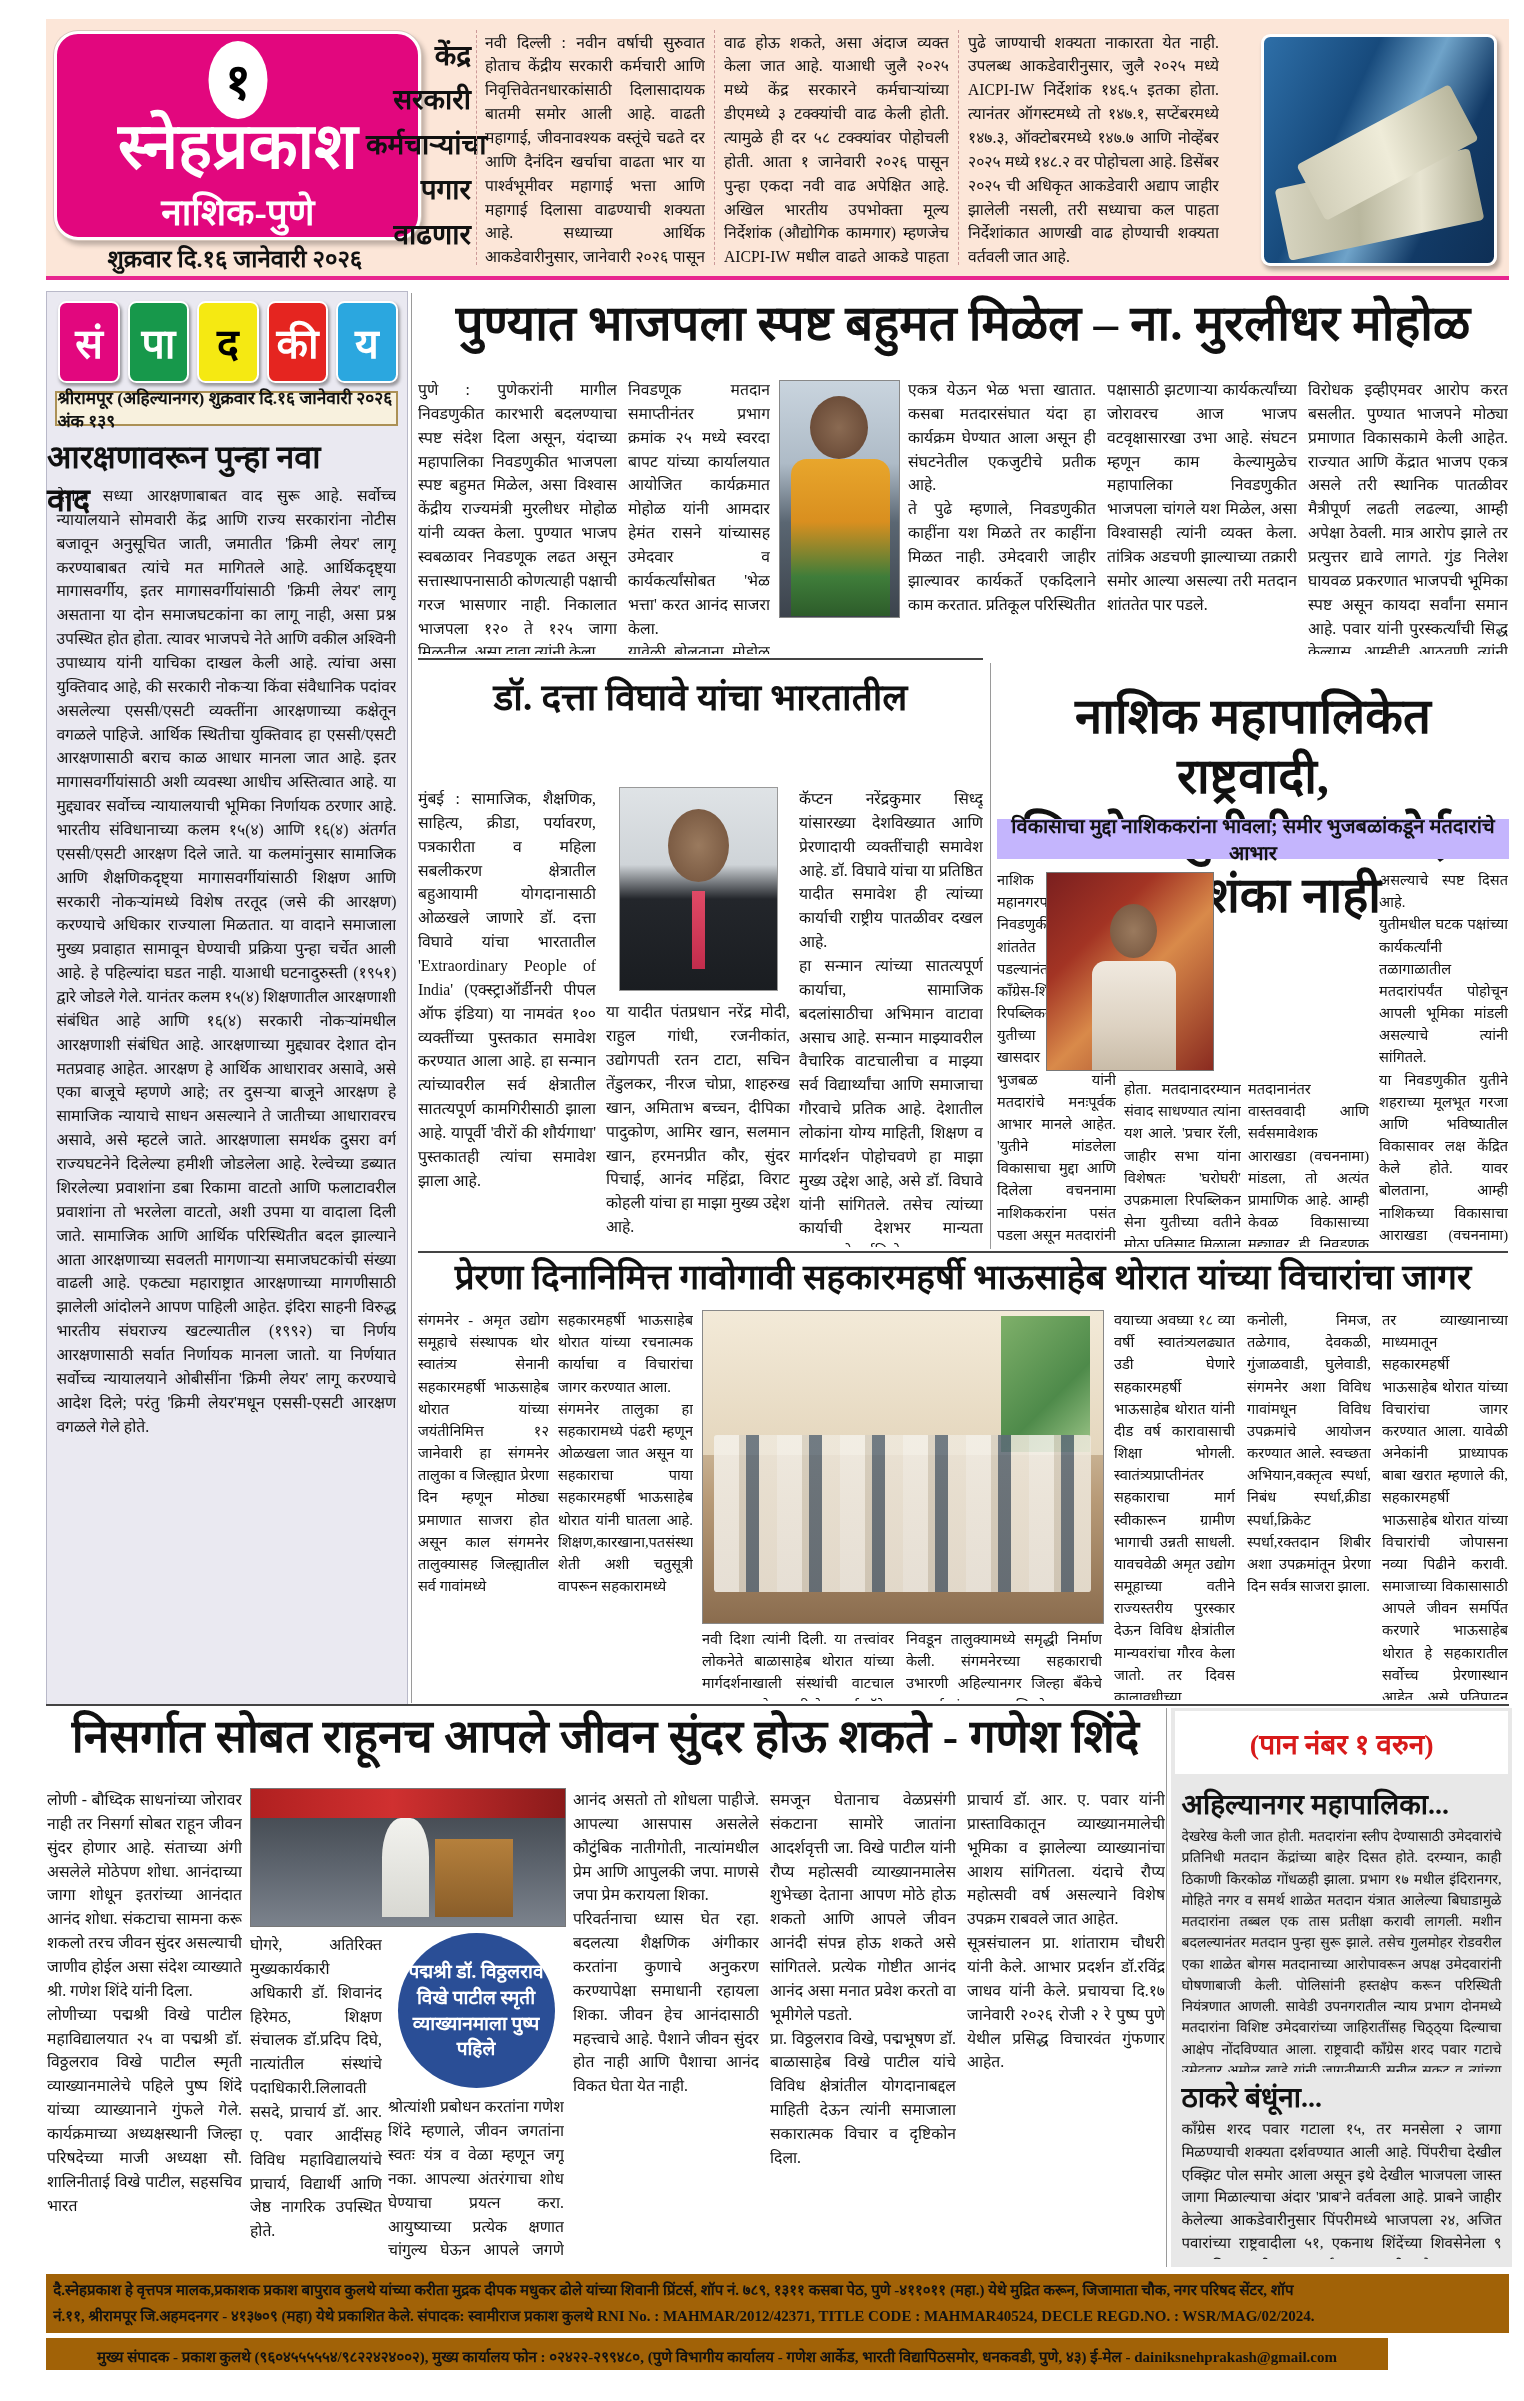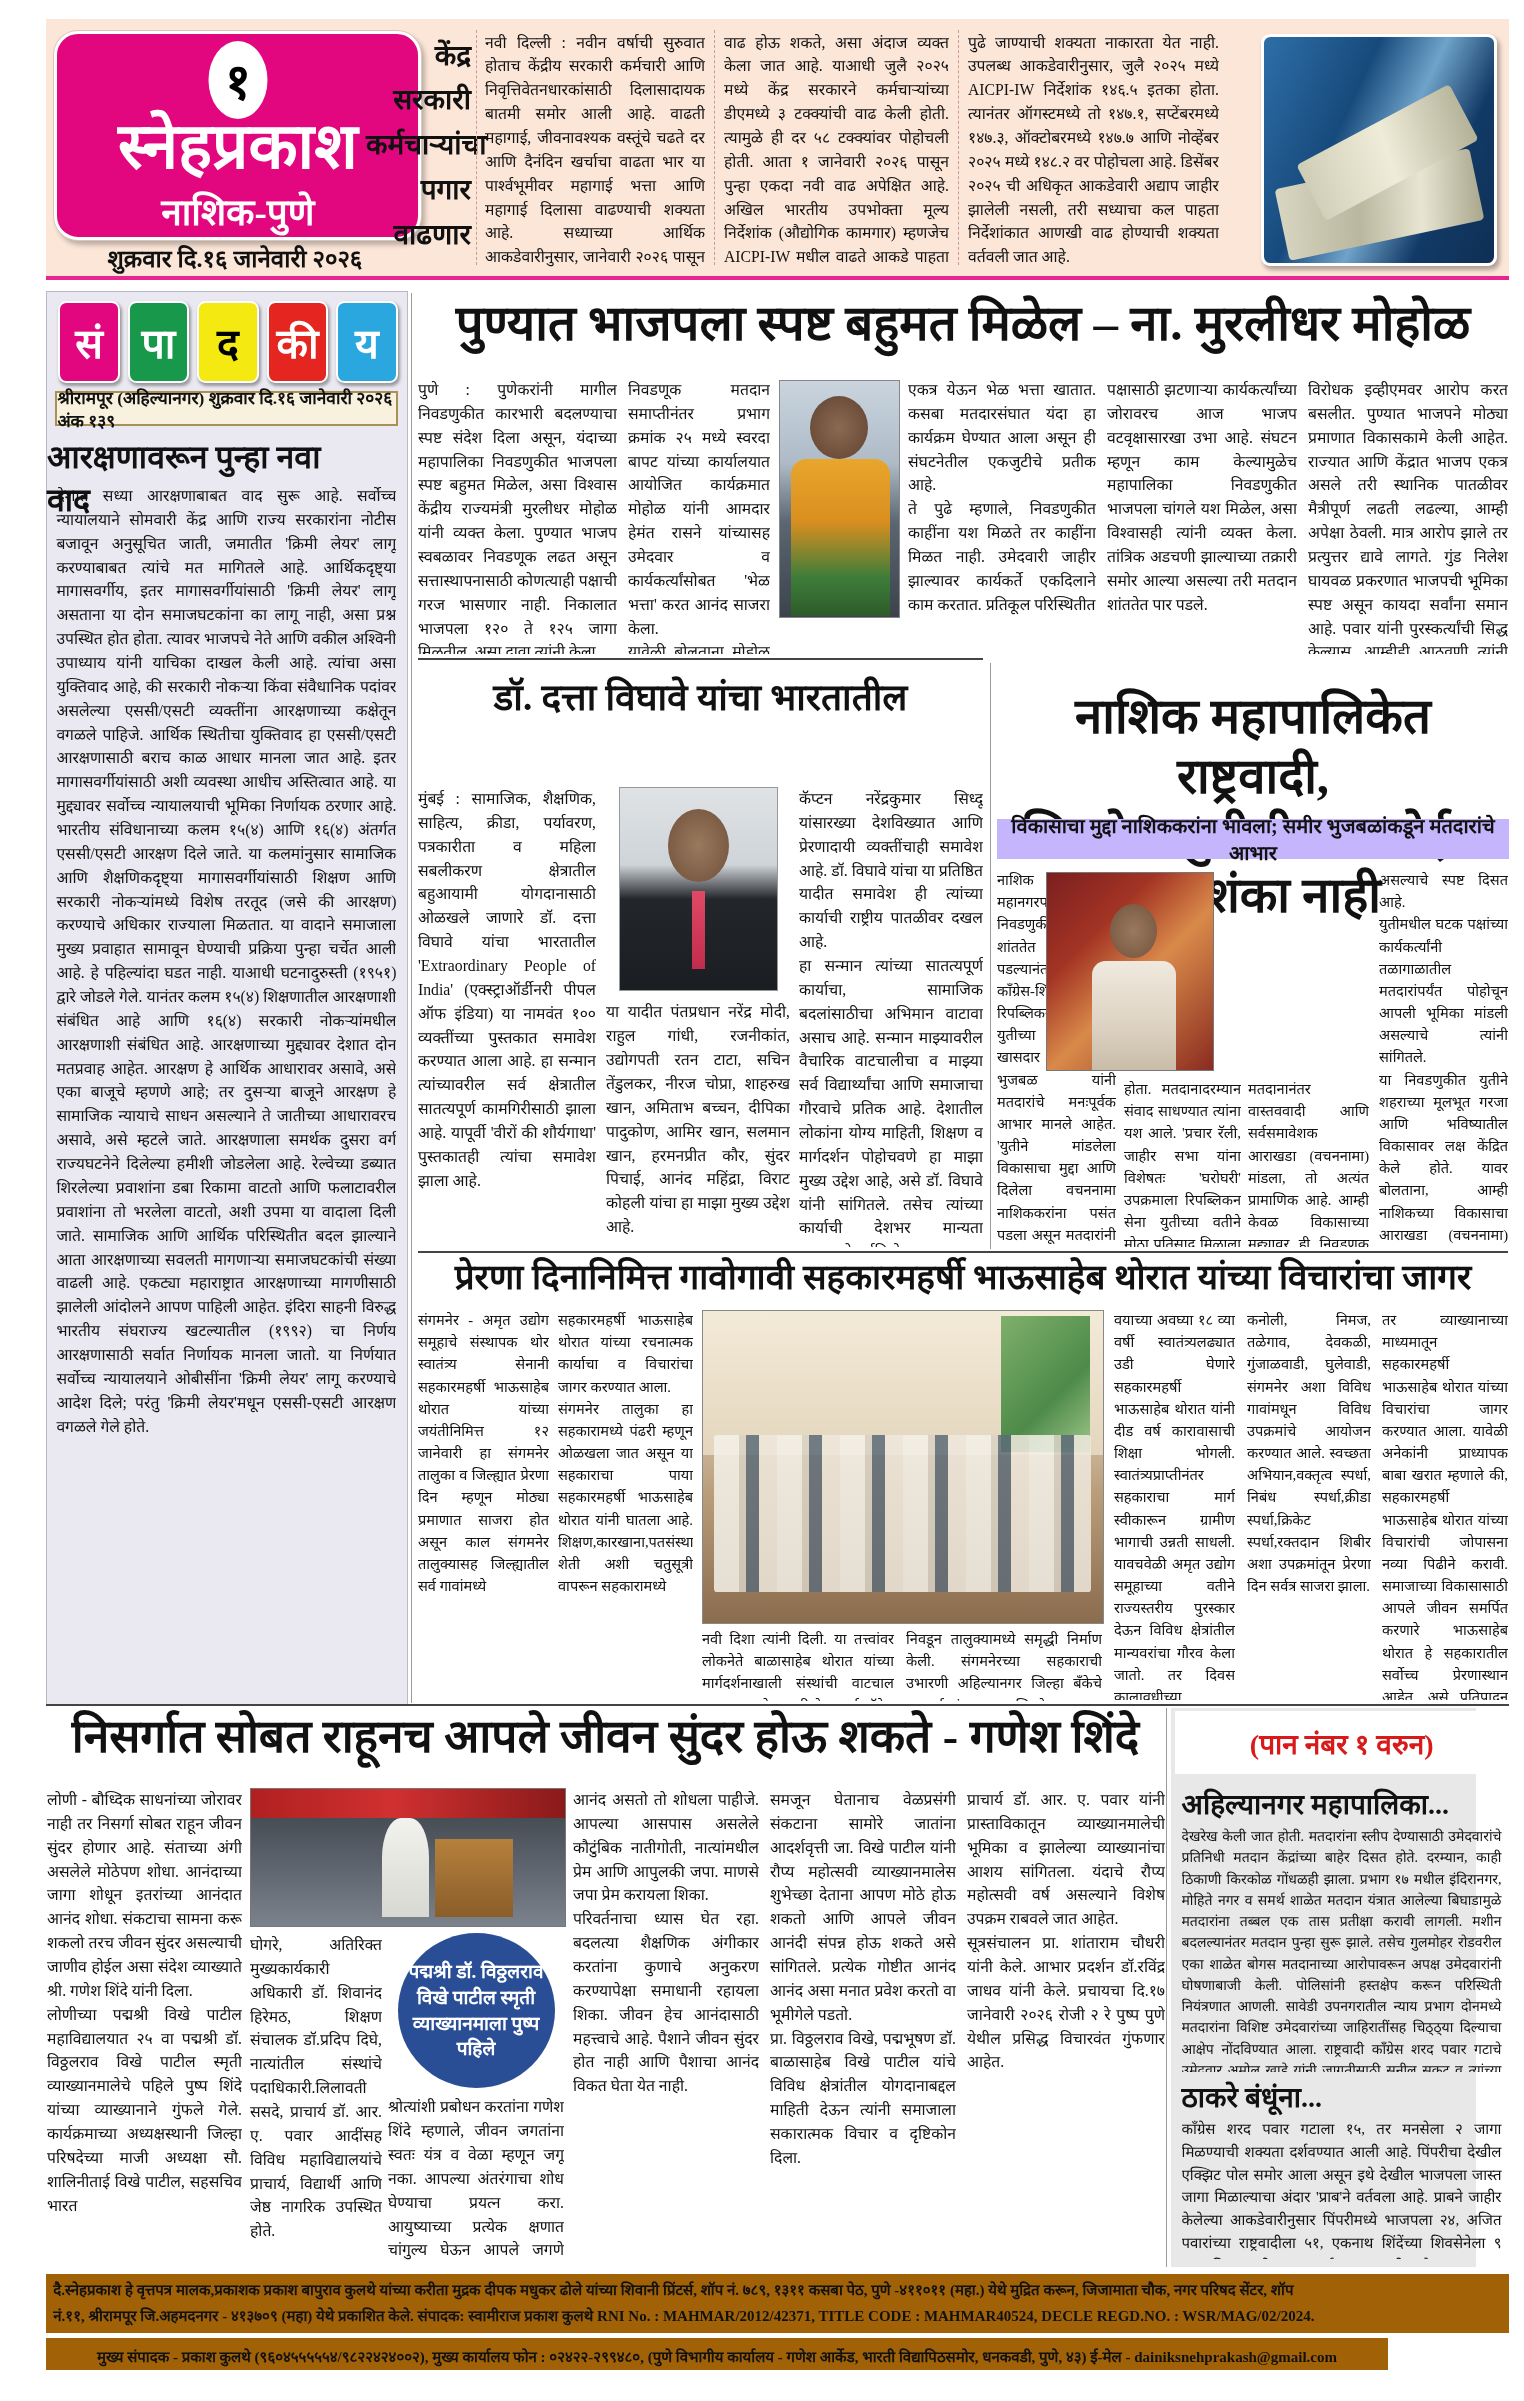--- a/index.html
+++ b/index.html
@@ -21,21 +21,21 @@
   #topdate{left:8.4px;top:222px;width:361px;font-size:24px;font-weight:bold;text-align:center;}
   .stackline{text-align:right;font-weight:bold;font-size:28px;line-height:1.6;}
   .photoph{border-radius:9.4px;border:3.1px solid #ffffff;box-shadow:2.1px 3.1px 4.2px rgba(0,0,0,.3);}
   
   #editorial{left:46px;top:291px;width:360px;height:1412px;background:#eae9f1;border:1px solid #b9b9c9;}
   .tile{width:59px;height:78px;border-radius:8.4px;border:2.6px solid #fff;box-shadow:1.6px 2.1px 3.1px rgba(0,0,0,.35);display:flex;align-items:center;justify-content:center;font-size:41px;font-weight:bold;color:#fff;}
   #ed-datebox{left:8.4px;top:99px;width:339px;height:31px;background:#f8f1de;border:2.1px solid #ab9055;display:flex;align-items:center;justify-content:center;font-size:17.3px;font-weight:bold;}
   #ed-headline{left:0;top:142px;width:312px;font-size:32px;font-weight:bold;}
   #ed-body{left:9.4px;top:192px;width:340px;height:1209px;}
   
-  #graycol{left:1171px;top:1708px;width:305px;height:559px;background:#e8e8e8;}
+  #graycol{left:1171px;top:1708px;width:341px;height:559px;background:#e8e8e8;}
   #contbox{left:4.2px;top:3.1px;width:333px;height:63px;background:#ffffff;display:flex;align-items:center;justify-content:center;}
   .redtxt{color:#d81a1a;}
   
   .footband{background:#a16207;}
   .fonttiny{font-size:15px;line-height:1.75;}
   .vline{background:#9a9a9a;width:1px;}
   .hline{background:#444;height:1.6px;}
 </style>
 </head>
 <body>

